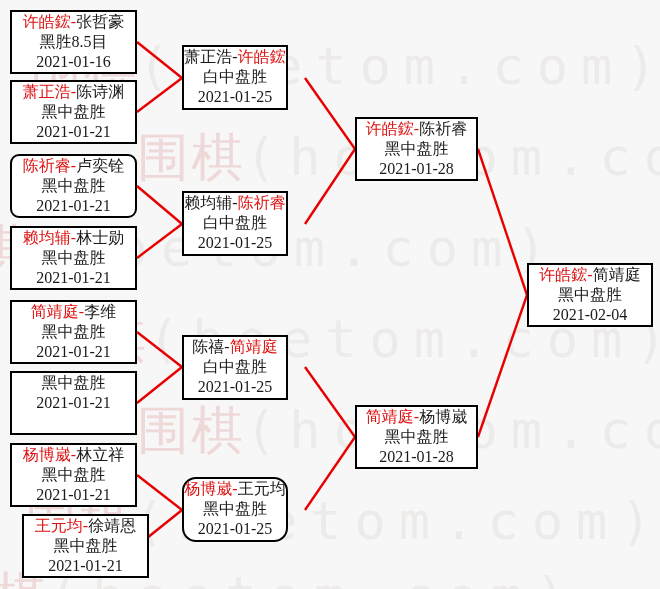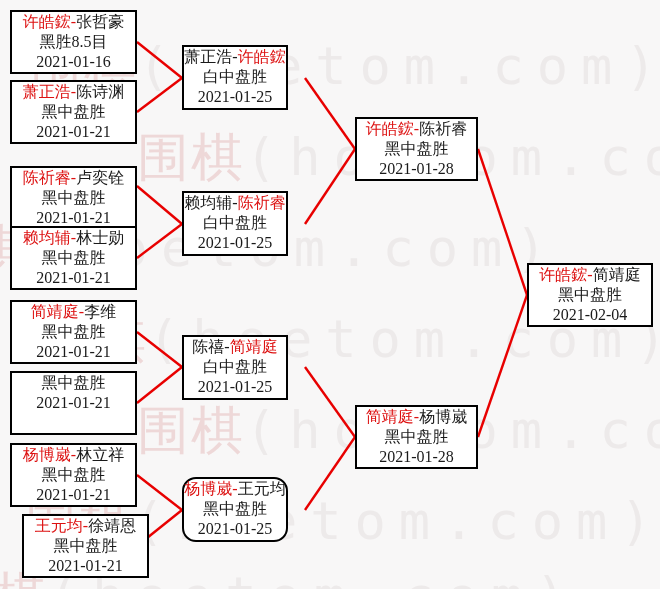--- a/index.html
+++ b/index.html
@@ -63,21 +63,21 @@
 <div class="box" style="left:10px;top:10px;">
   <div class="l"><span class="red">许皓鋐</span><span class="red">-</span><span class="black">张哲豪</span></div>
   <div class="l">黑胜8.5目</div>
   <div class="l">2021-01-16</div>
 </div>
 <div class="box" style="left:10px;top:80px;">
   <div class="l"><span class="red">萧正浩</span><span class="red">-</span><span class="black">陈诗渊</span></div>
   <div class="l">黑中盘胜</div>
   <div class="l">2021-01-21</div>
 </div>
-<div class="box" style="left:10px;top:166px;">
+<div class="box" style="left:10px;top:154px;border-radius:9px;">
   <div class="l"><span class="red">陈祈睿</span><span class="red">-</span><span class="black">卢奕铨</span></div>
   <div class="l">黑中盘胜</div>
   <div class="l">2021-01-21</div>
 </div>
 <div class="box" style="left:10px;top:226px;">
   <div class="l"><span class="red">赖均辅</span><span class="red">-</span><span class="black">林士勋</span></div>
   <div class="l">黑中盘胜</div>
   <div class="l">2021-01-21</div>
 </div>
 <div class="box" style="left:10px;top:300px;">

